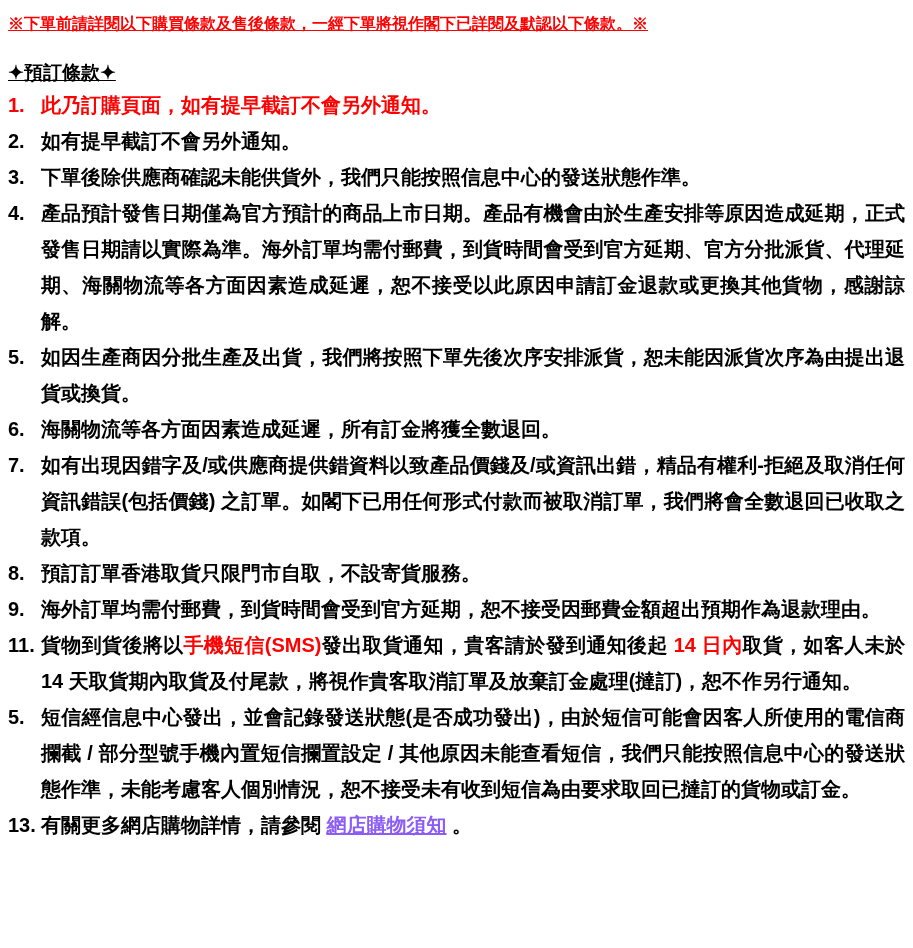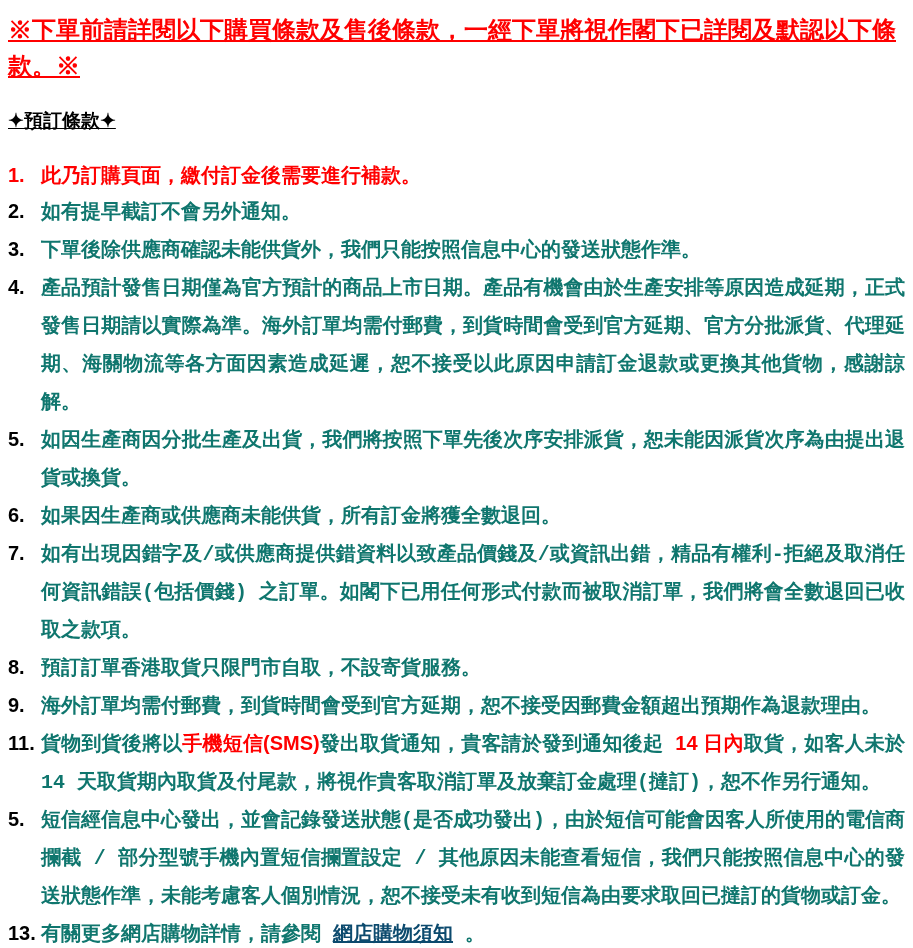--- a/index.html
+++ b/index.html
@@ -12,95 +12,93 @@
     min-height: 948px;
     box-sizing: border-box;
     padding: 12px 8px 10px 8px;
     font-family: "Liberation Sans", sans-serif;
     font-weight: bold;
     color: #000000;
     background: #ffffff;
   }
   .notice {
     color: #ff0000;
-    font-size: 24px;
+    font-size: 16px;
     line-height: 1.5;
     text-decoration: underline;
     margin-bottom: 24px;
   }
   .section-title {
     color: #000000;
     font-size: 19px;
     line-height: 1.4;
     text-decoration: underline;
-    margin-bottom: 22px;
   }
   .terms {
     font-size: 20px;
   }
   .term-row {
     display: flex;
     line-height: 1.8;
   }
   .term-num {
     flex: 0 0 33px;
   }
   .term-num.red {
     color: #ff0000;
   }
   .term-text {
     flex: 1;
     text-align: justify;
   }
   .seg-normal {
-    color: #0f766e;
-    font-family: Liberation Mono, monospace;
+    color: #000000;
   }
   .seg-red {
     color: #ff0000;
   }
   .seg-red-underline {
     color: #ff0000;
   }
   .seg-link {
-    color: #0c4a6e;
+    color: #8b5cf6;
     text-decoration: underline;
     cursor: pointer;
   }
 </style>
 </head>
 <body>
 
 <div class="page">
   <div class="notice">※下單前請詳閱以下購買條款及售後條款，一經下單將視作閣下已詳閱及默認以下條款。※</div>
   <div class="section-title">✦預訂條款✦</div>
   <div class="terms">
       <div class="term-row">
         <span class="term-num red">1.</span>
-        <span class="term-text"><span class="seg-red">此乃訂購頁面，繳付訂金後需要進行補款。</span></span>
+        <span class="term-text"><span class="seg-red">此乃訂購頁面，如有提早截訂不會另外通知。</span></span>
       </div>
       <div class="term-row">
         <span class="term-num">2.</span>
         <span class="term-text"><span class="seg-normal">如有提早截訂不會另外通知。</span></span>
       </div>
       <div class="term-row">
         <span class="term-num">3.</span>
         <span class="term-text"><span class="seg-normal">下單後除供應商確認未能供貨外，我們只能按照信息中心的發送狀態作準。</span></span>
       </div>
       <div class="term-row">
         <span class="term-num">4.</span>
         <span class="term-text"><span class="seg-normal">產品預計發售日期僅為官方預計的商品上市日期。產品有機會由於生產安排等原因造成延期，正式發售日期請以實際為準。海外訂單均需付郵費，到貨時間會受到官方延期、官方分批派貨、代理延期、海關物流等各方面因素造成延遲，恕不接受以此原因申請訂金退款或更換其他貨物，感謝諒解。</span></span>
       </div>
       <div class="term-row">
         <span class="term-num">5.</span>
         <span class="term-text"><span class="seg-normal">如因生產商因分批生產及出貨，我們將按照下單先後次序安排派貨，恕未能因派貨次序為由提出退貨或換貨。</span></span>
       </div>
       <div class="term-row">
         <span class="term-num">6.</span>
-        <span class="term-text"><span class="seg-normal">如果因生產商或供應商未能供貨，所有訂金將獲全數退回。</span></span>
+        <span class="term-text"><span class="seg-normal">海關物流等各方面因素造成延遲，所有訂金將獲全數退回。</span></span>
       </div>
       <div class="term-row">
         <span class="term-num">7.</span>
         <span class="term-text"><span class="seg-normal">如有出現因錯字及/或供應商提供錯資料以致產品價錢及/或資訊出錯，精品有權利-拒絕及取消任何資訊錯誤(包括價錢) 之訂單。如閣下已用任何形式付款而被取消訂單，我們將會全數退回已收取之款項。</span></span>
       </div>
       <div class="term-row">
         <span class="term-num">8.</span>
         <span class="term-text"><span class="seg-normal">預訂訂單香港取貨只限門市自取，不設寄貨服務。</span></span>
       </div>
       <div class="term-row">

